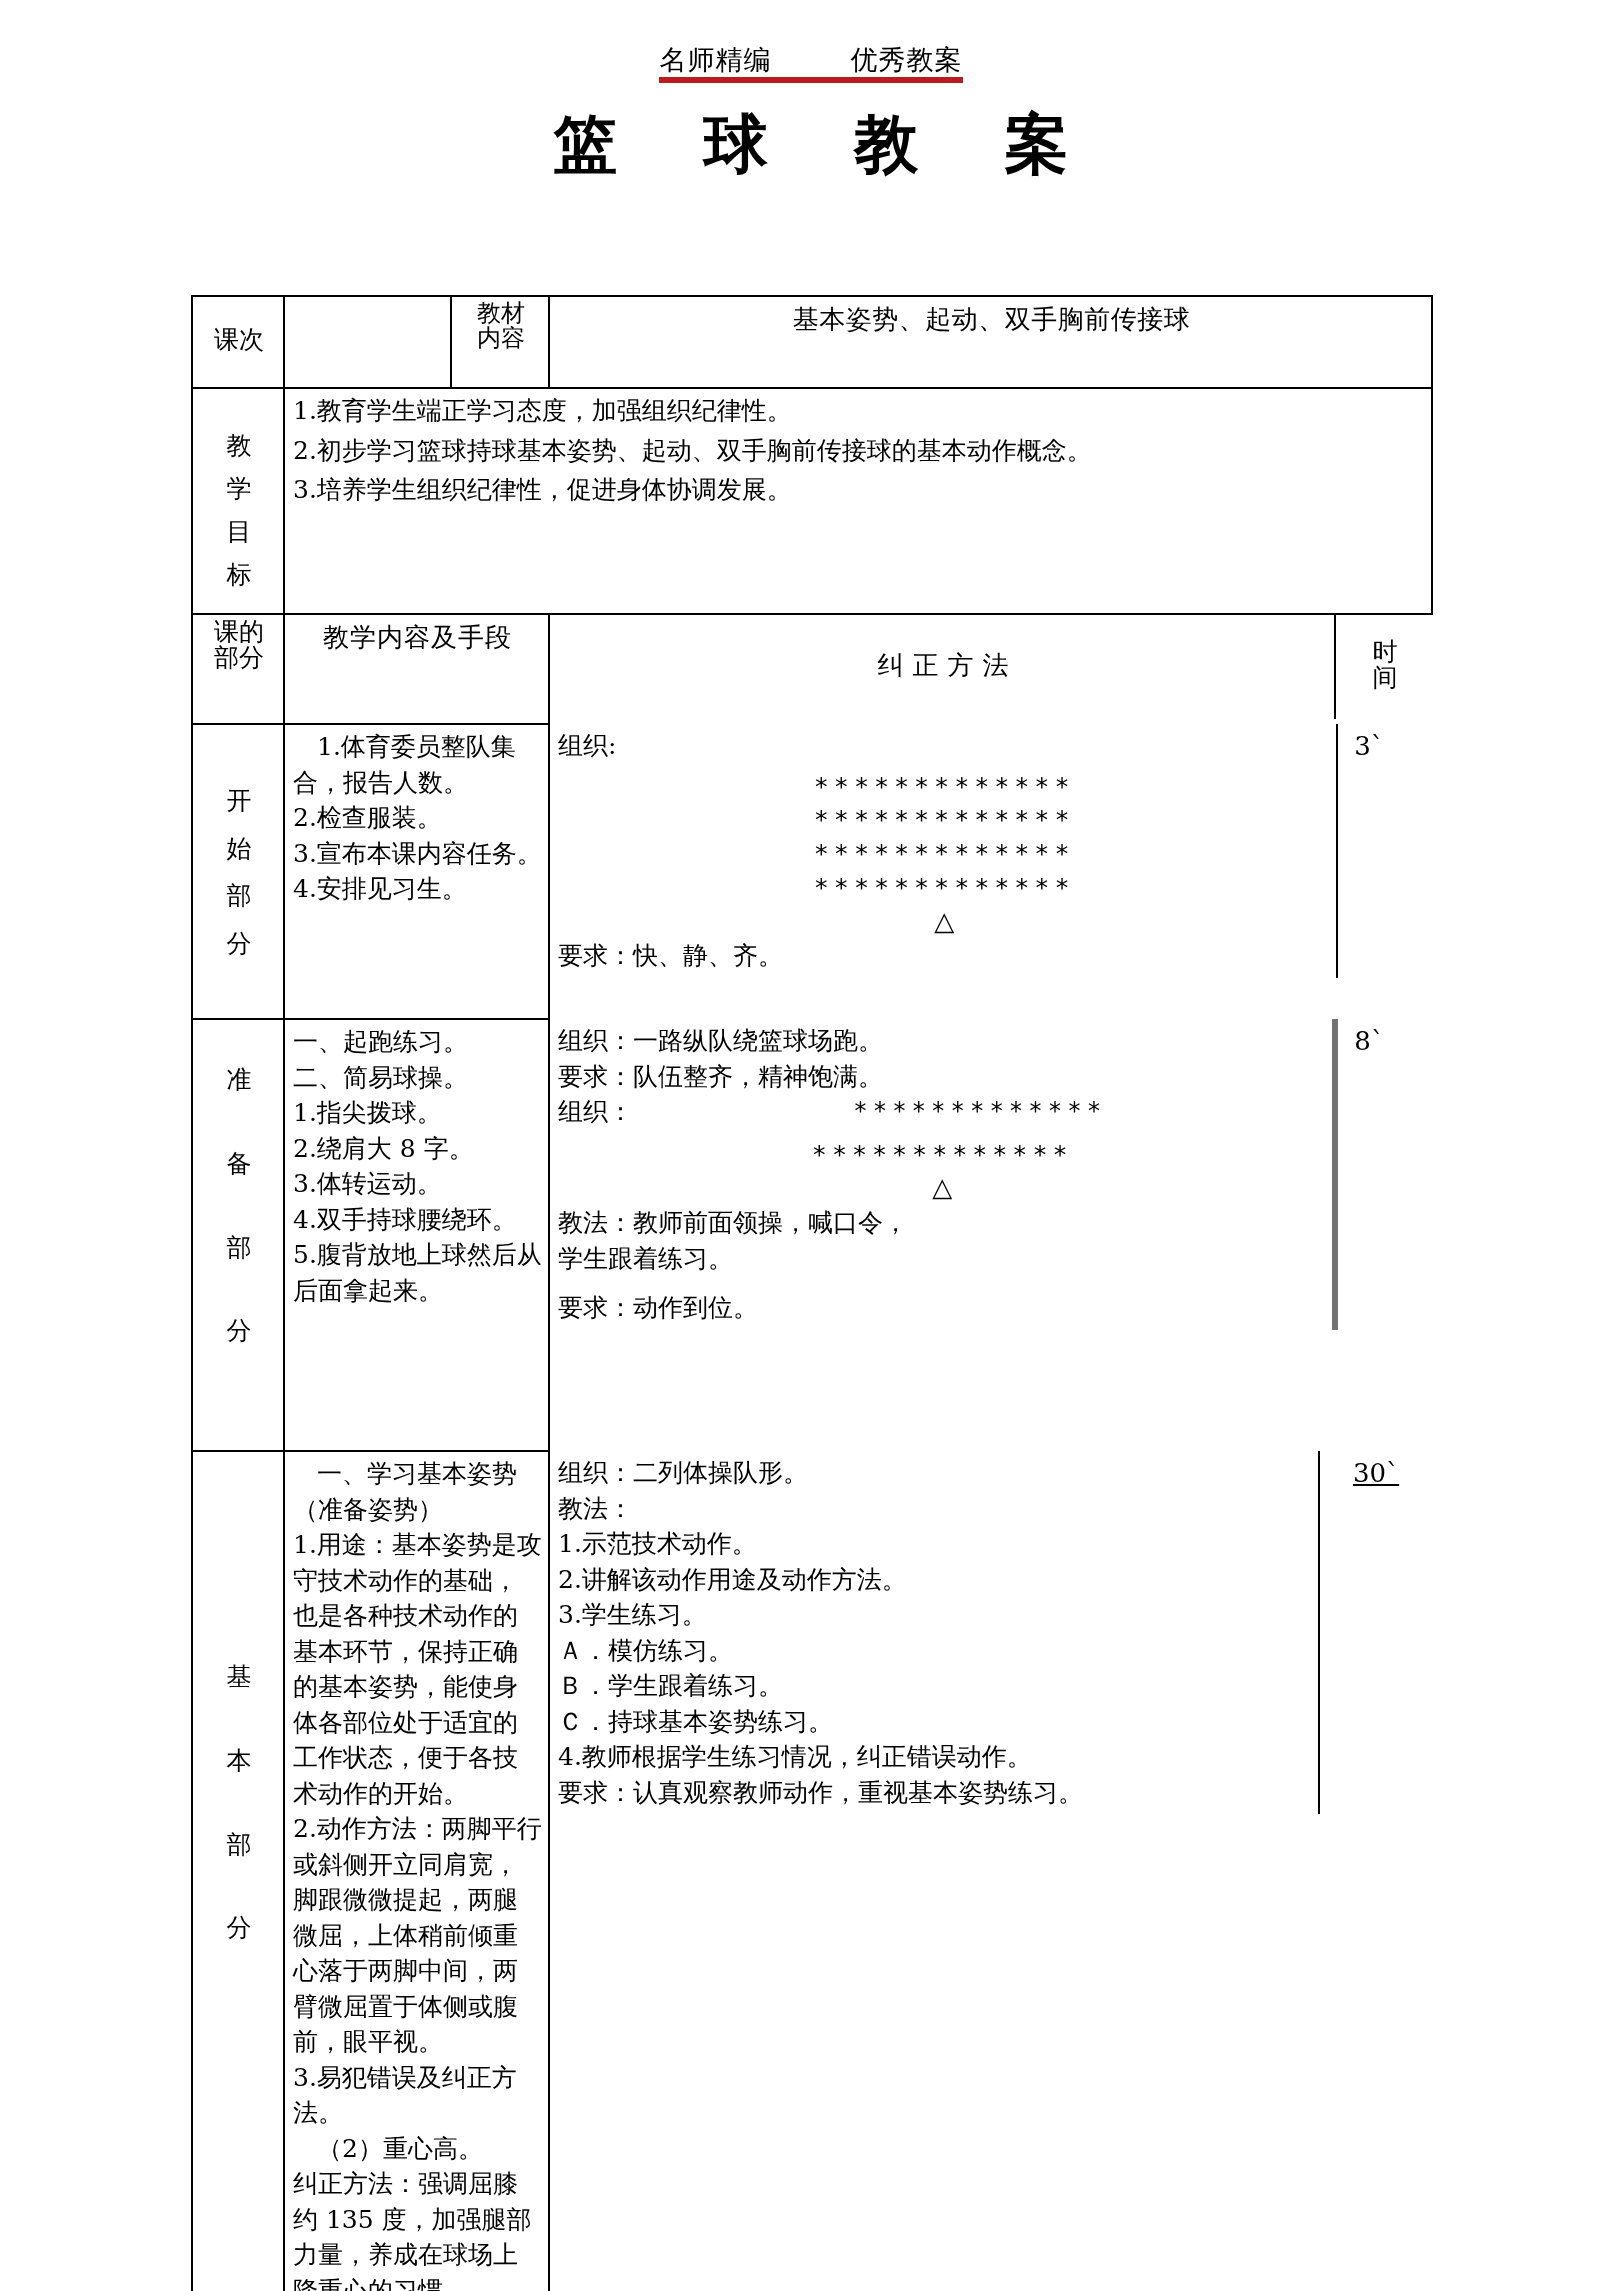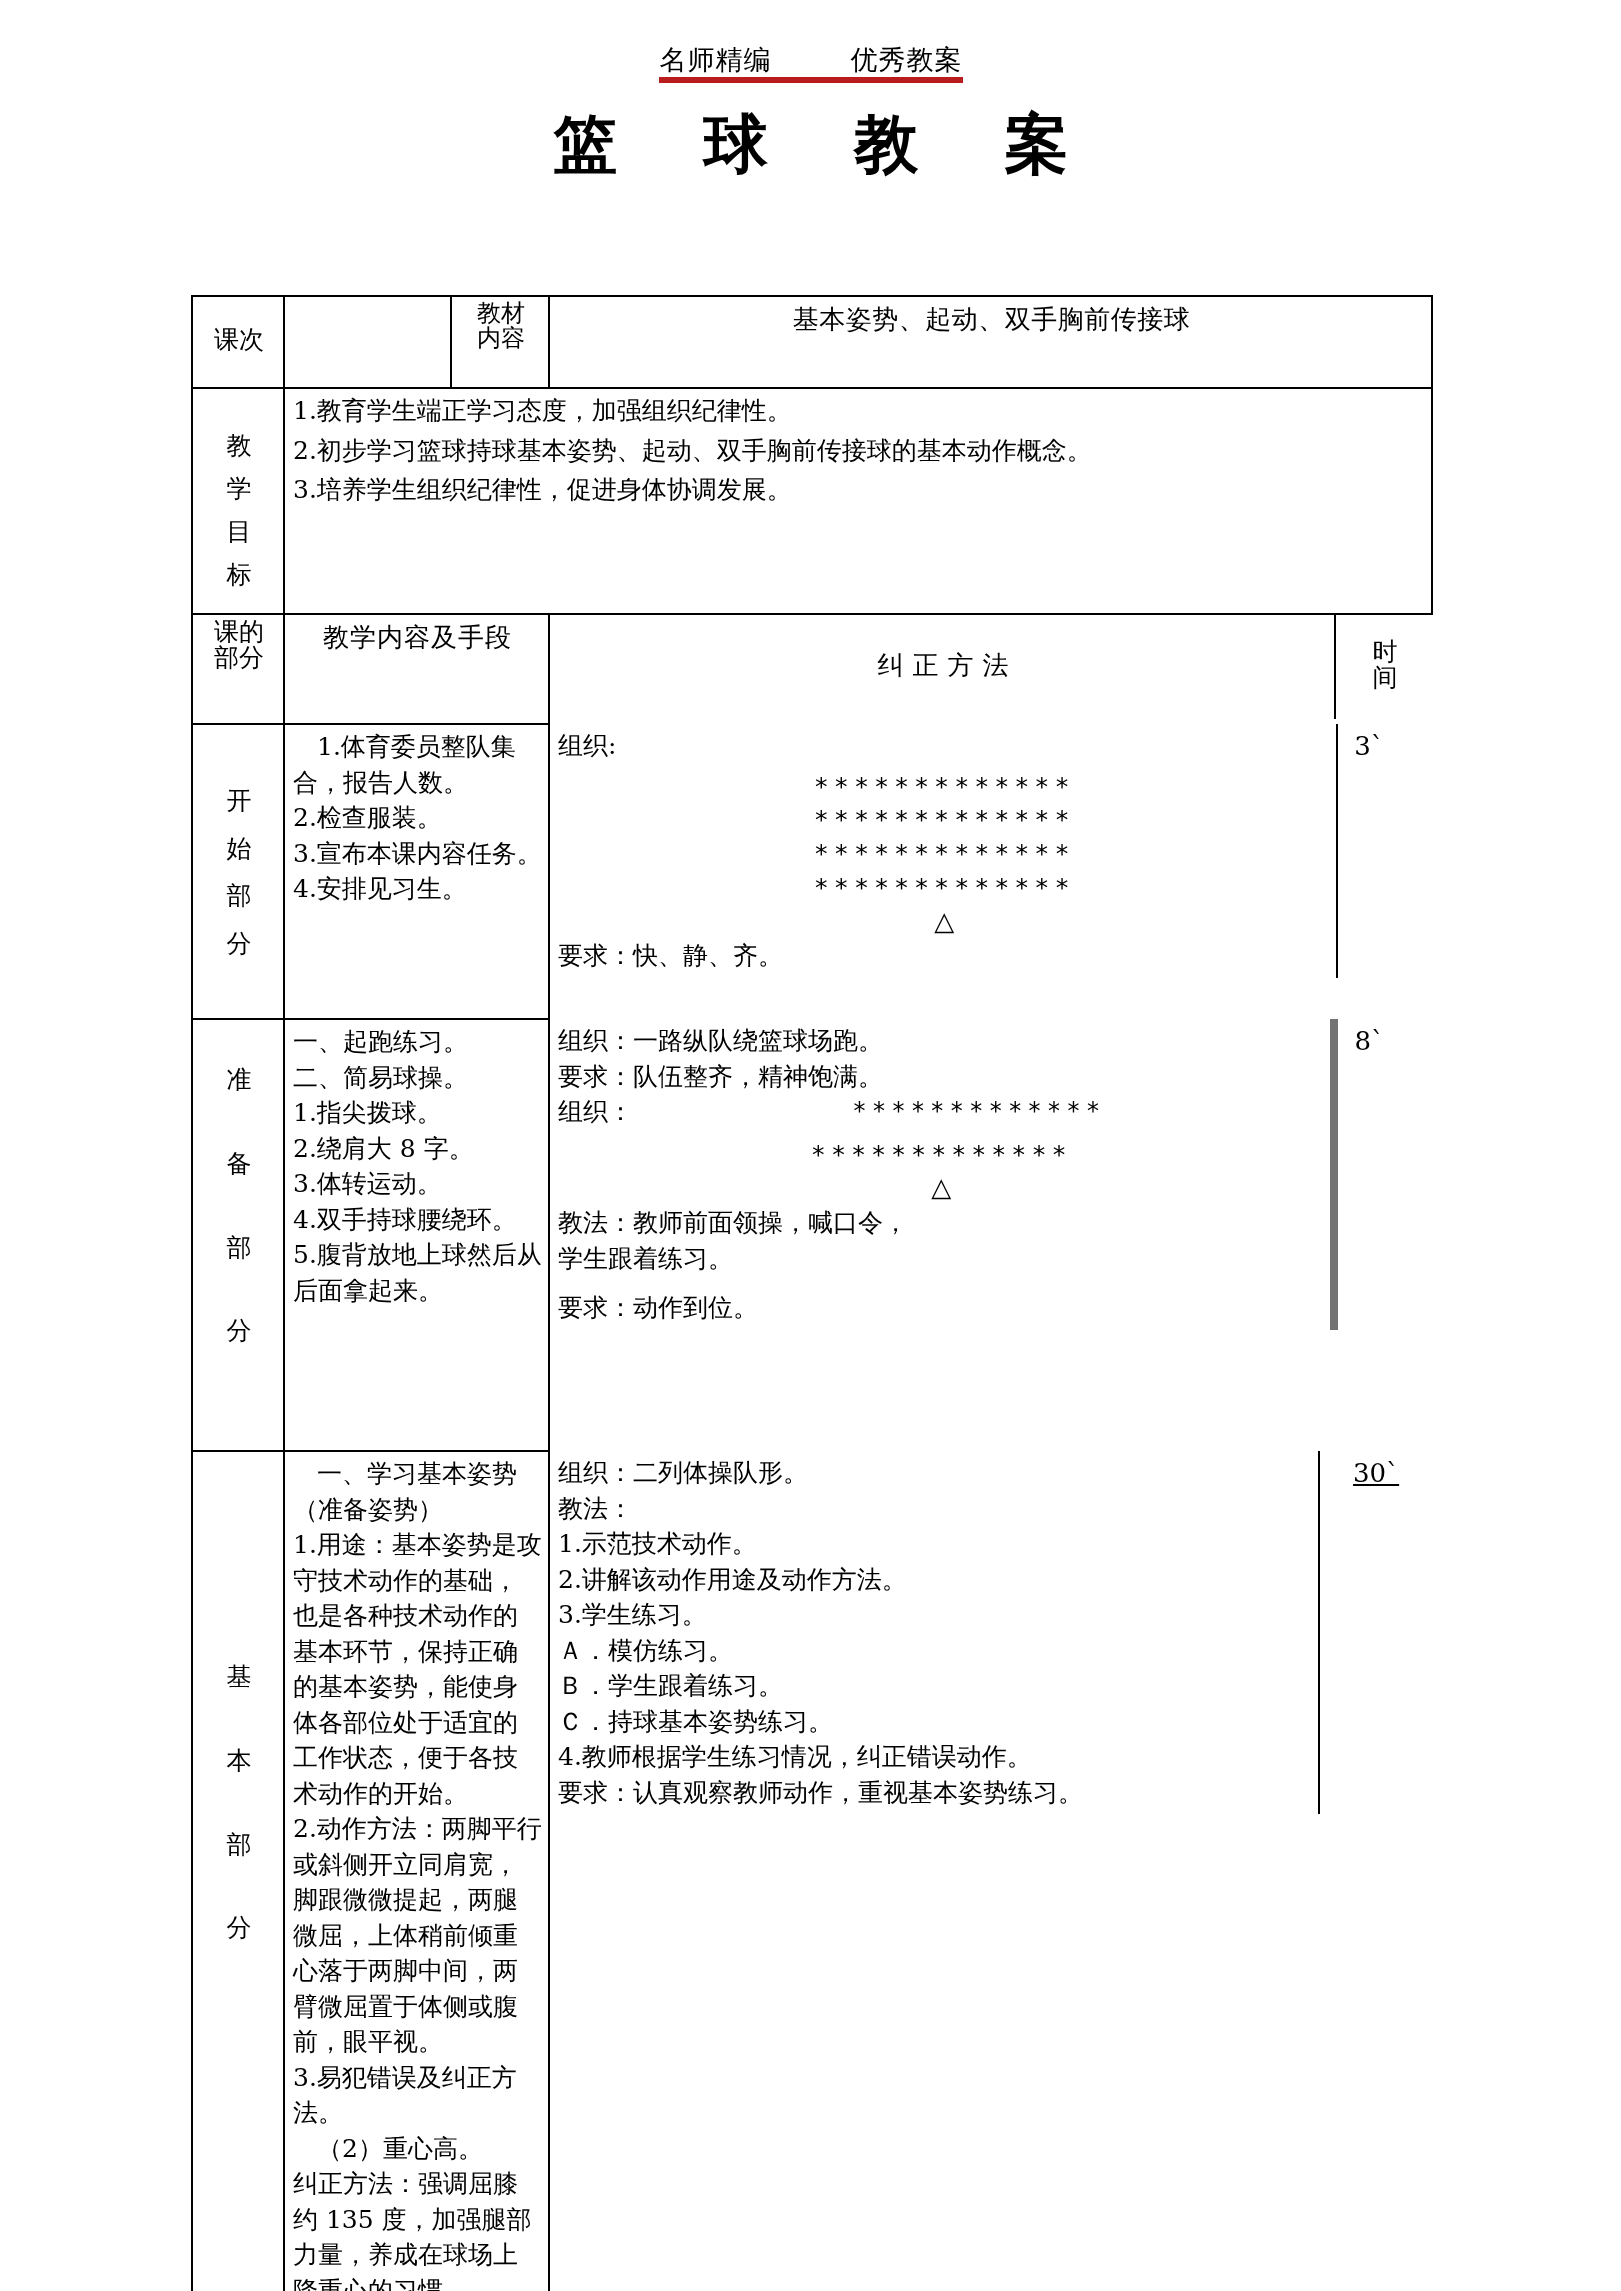--- a/index.html
+++ b/index.html
@@ -303,21 +303,21 @@
         <p>1.指尖拨球。</p>
         <p>2.绕肩大 8 字。</p>
         <p>3.体转运动。</p>
         <p>4.双手持球腰绕环。</p>
         <p>5.腹背放地上球然后从后面拿起来。</p>
       </td>
       <td style="padding:0;border:none;">
         <table style="width:100%;height:100%;border-collapse:collapse;table-layout:fixed;">
           <tbody>
                 <tr>
-            <td style="border:none;border-right:8px solid #737373;vertical-align:top;width:625px;padding:4px 6px 4px 8px;">
+            <td style="border:none;border-right:6px solid #737373;vertical-align:top;width:625px;padding:4px 6px 4px 8px;">
               <p>组织：一路纵队绕篮球场跑。</p>
               <p>要求：队伍整齐，精神饱满。</p>
               <div class="org-stars-inline">
                 <span class="lead">组织：</span>
                 <span class="starcol">
                   <div>*************</div>
                 </span>
               </div>
               <div class="stars" style="margin-top:8px;">*************</div>
               <div class="tri">△</div>

